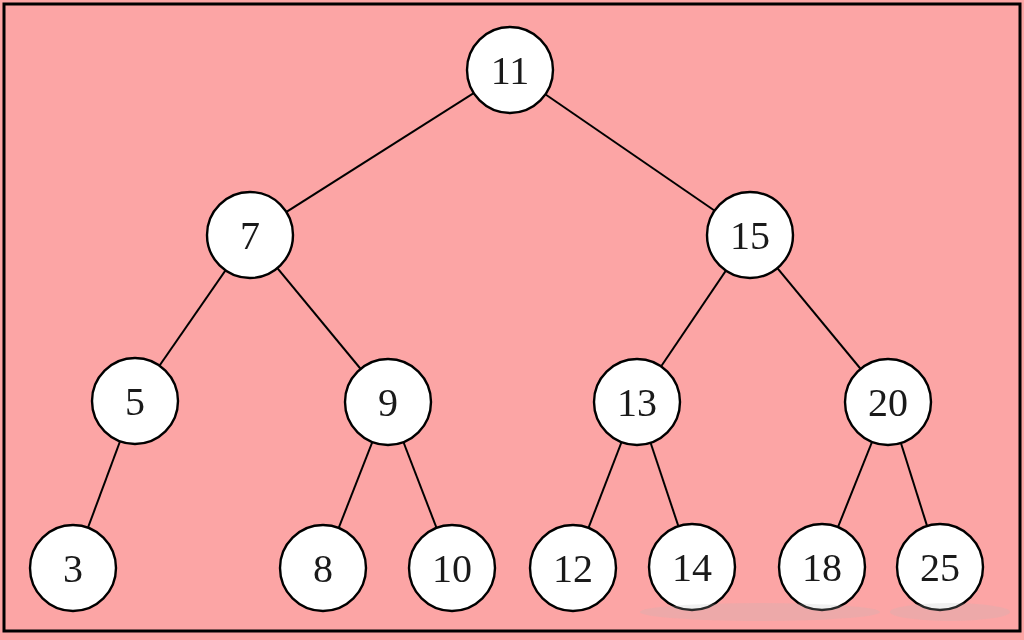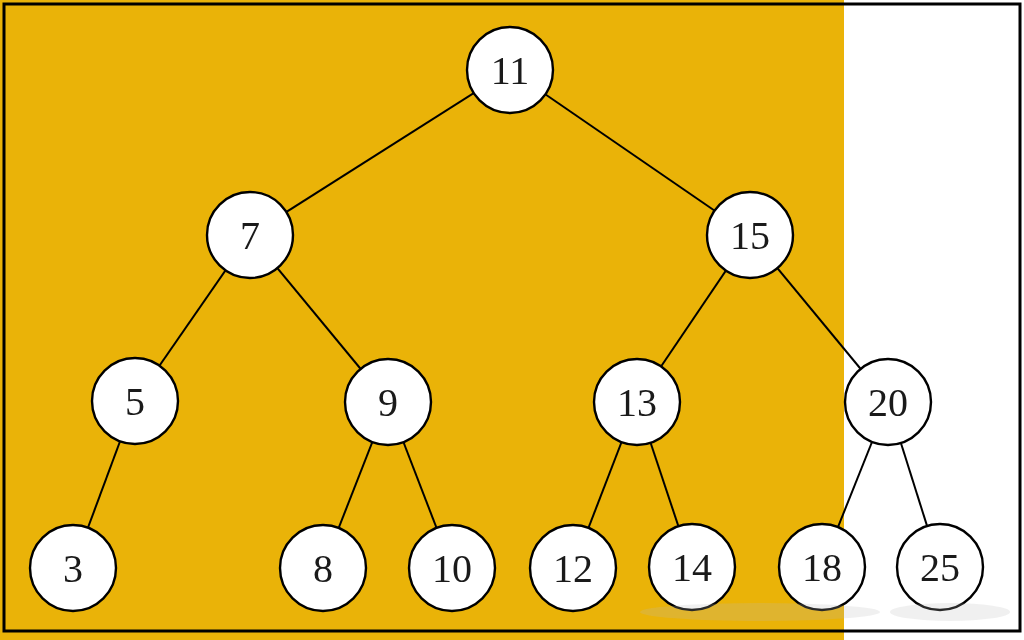--- a/index.html
+++ b/index.html
@@ -6,23 +6,23 @@
     margin: 0;
     padding: 0;
     background: #ffffff;
     width: 1024px;
     height: 640px;
     overflow: hidden;
     font-family: "Liberation Serif", "DejaVu Serif", serif;
   }
   #stage {
     position: relative;
-    width: 844px;
+    width: 1024px;
     height: 640px;
-    background: #eab308;
+    background: #fca5a5;
   }
   svg { display: block; }
   .edge {
     stroke: #000000;
     stroke-width: 2;
     fill: none;
   }
   .node-circle {
     fill: #ffffff;
     stroke: #000000;

